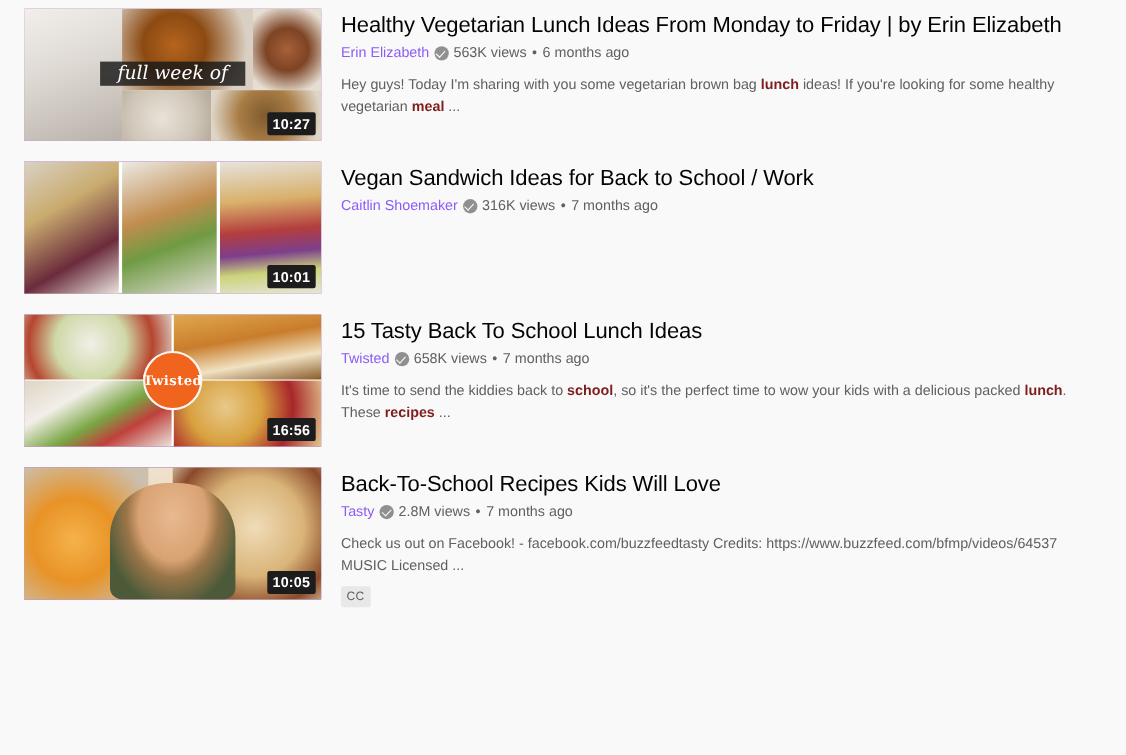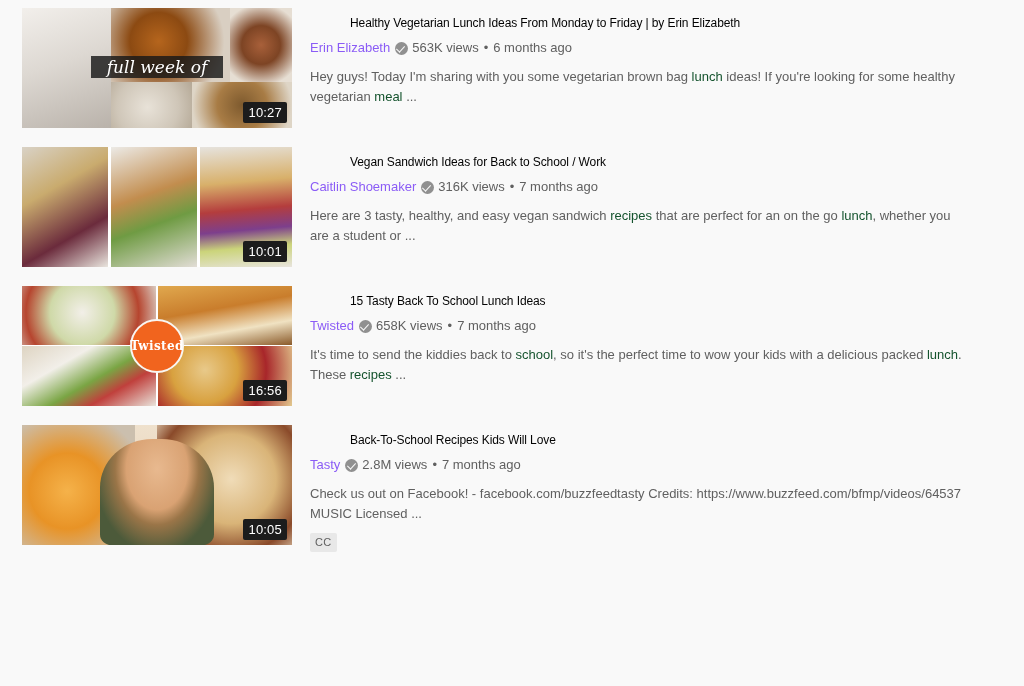--- a/index.html
+++ b/index.html
@@ -40,46 +40,45 @@
     height: 100%;
   }
 
   .duration-badge {
     position: absolute;
     right: 5px;
     bottom: 5px;
     background: #1c1c1c;
     color: #ffffff;
     font-size: 13px;
-    font-weight: 400;
+    font-weight: 700;
     line-height: 1;
     padding: 4px 5px 4px 5px;
     border-radius: 2px;
     letter-spacing: 0.2px;
     font-family: "Liberation Sans", sans-serif;
   }
 
   
   .info {
     padding-left: 18px;
     padding-top: 2px;
     flex: 1 1 auto;
     min-width: 0;
     max-width: 680px;
   }
 
   .video-title {
-    font-size: 12px;
+    font-size: 20px;
     line-height: 26px;
     color: #030303;
     font-weight: 400;
     letter-spacing: -0.1px;
     margin-bottom: 3px;
     max-width: 660px;
-    margin-left: 40px;
   }
 
   .meta-row {
     display: flex;
     align-items: center;
     font-size: 13px;
     line-height: 18px;
     color: #606060;
     margin-bottom: 10px;
     white-space: nowrap;
@@ -110,21 +109,21 @@
   }
 
   .meta-sep { margin: 0 5px; }
 
   .description {
     font-size: 13px;
     line-height: 19.5px;
     color: #606060;
     max-width: 665px;
   }
-  .description b { color: #14532d; font-weight: 400; }
+  .description b { color: #7f1d1d; font-weight: 700; }
 
   .badges-row { margin-top: 9px; }
 
   .cc-badge {
     display: inline-block;
     background: #e8e8e8;
     color: #606060;
     font-size: 11px;
     line-height: 1;
     font-weight: 400;
@@ -218,21 +217,20 @@
       </div>
       <div class="info">
         <h3 class="video-title">Vegan Sandwich Ideas for Back to School / Work</h3>
         <div class="meta-row">
           <span class="channel-name">Caitlin Shoemaker</span>
           <span class="verified-badge"></span>
           <span>316K views</span>
           <span class="meta-sep">•</span>
           <span>7 months ago</span>
         </div>
-        <div class="description"><span>Here are 3 tasty, healthy, and easy vegan sandwich </span><b>recipes</b><span> that are perfect for an on the go </span><b>lunch</b><span>, whether you are a student or ...</span></div>
       </div>
     </div>
     <div class="result-row">
       <div class="thumb-wrap">
         <div class="thumb-canvas" style="background: rgb(255, 255, 255);">
           <div class="tpanel" style="background: radial-gradient(circle at 45% 45%, rgb(242, 239, 232) 0%, rgb(207, 217, 168) 40%, rgb(182, 69, 47) 70%, rgb(222, 217, 207) 100%); left: 0px; top: 0px; width: 49.5%; height: 49%;"></div>
           <div class="tpanel" style="background: linear-gradient(170deg, rgb(224, 168, 78) 0%, rgb(201, 125, 44) 40%, rgb(240, 226, 194) 70%, rgb(138, 90, 42) 100%); left: 50.5%; top: 0px; width: 49.5%; height: 49%;"></div>
           <div class="tpanel" style="background: linear-gradient(150deg, rgb(222, 212, 194) 0%, rgb(242, 239, 233) 30%, rgb(122, 165, 68) 55%, rgb(192, 64, 60) 72%, rgb(233, 228, 220) 100%); left: 0px; top: 50%; width: 49.5%; height: 50%;"></div>
           <div class="tpanel" style="background: radial-gradient(circle at 35% 40%, rgb(232, 201, 138) 0%, rgb(216, 161, 63) 35%, rgb(168, 38, 42) 65%, rgb(226, 201, 143) 100%); left: 50.5%; top: 50%; width: 49.5%; height: 50%;"></div>
           <div class="twisted-logo">Twisted</div>

